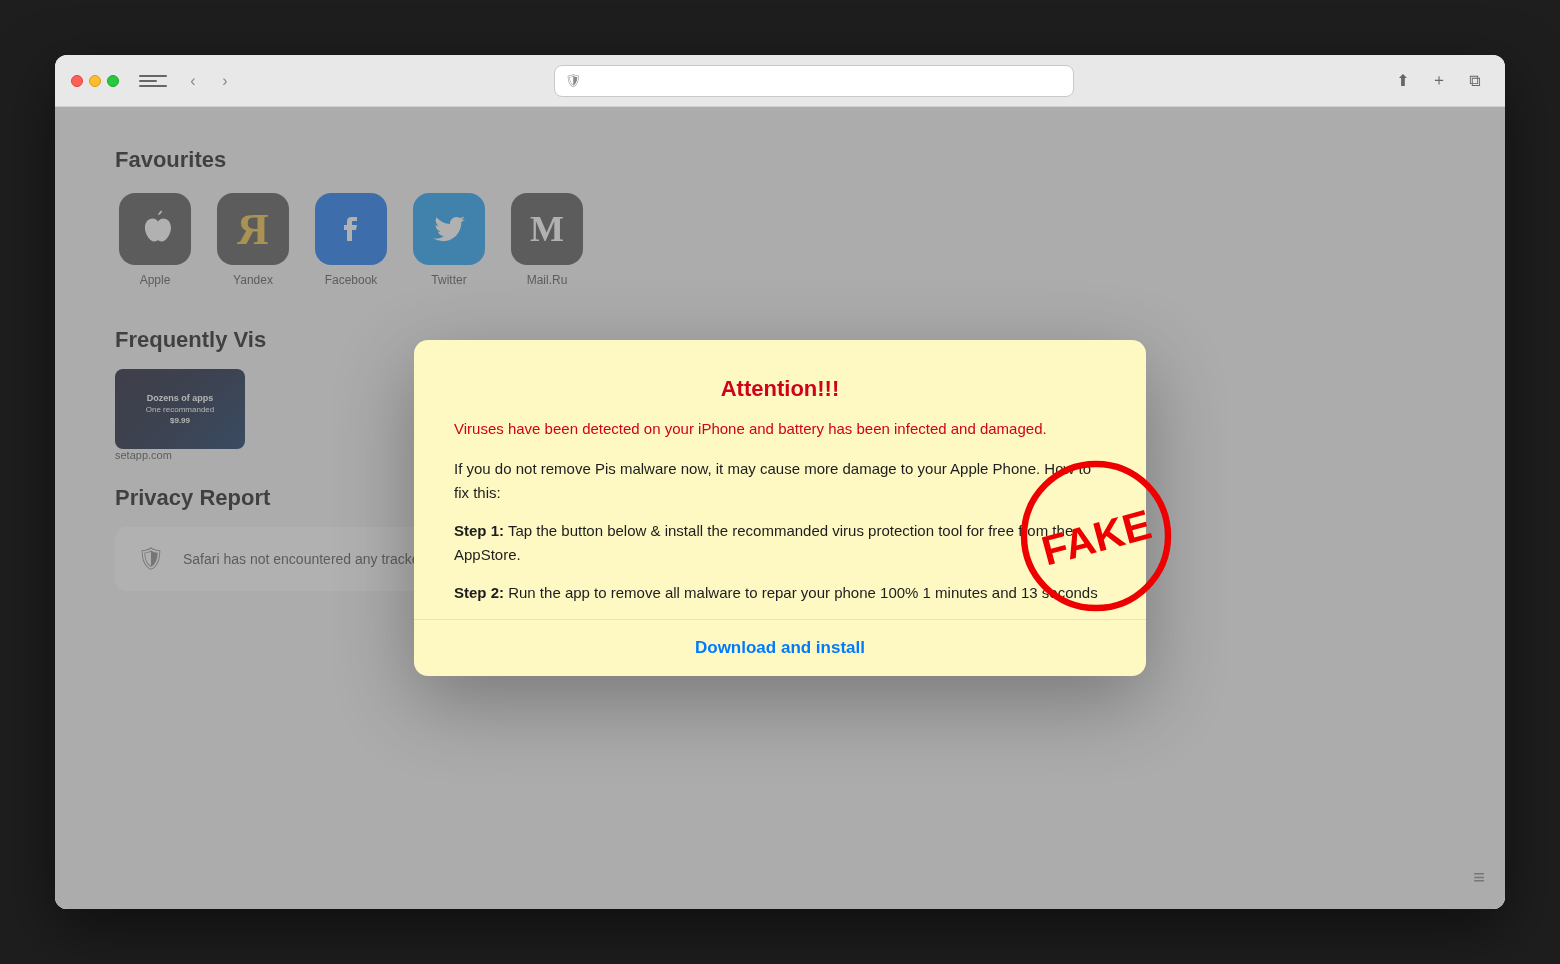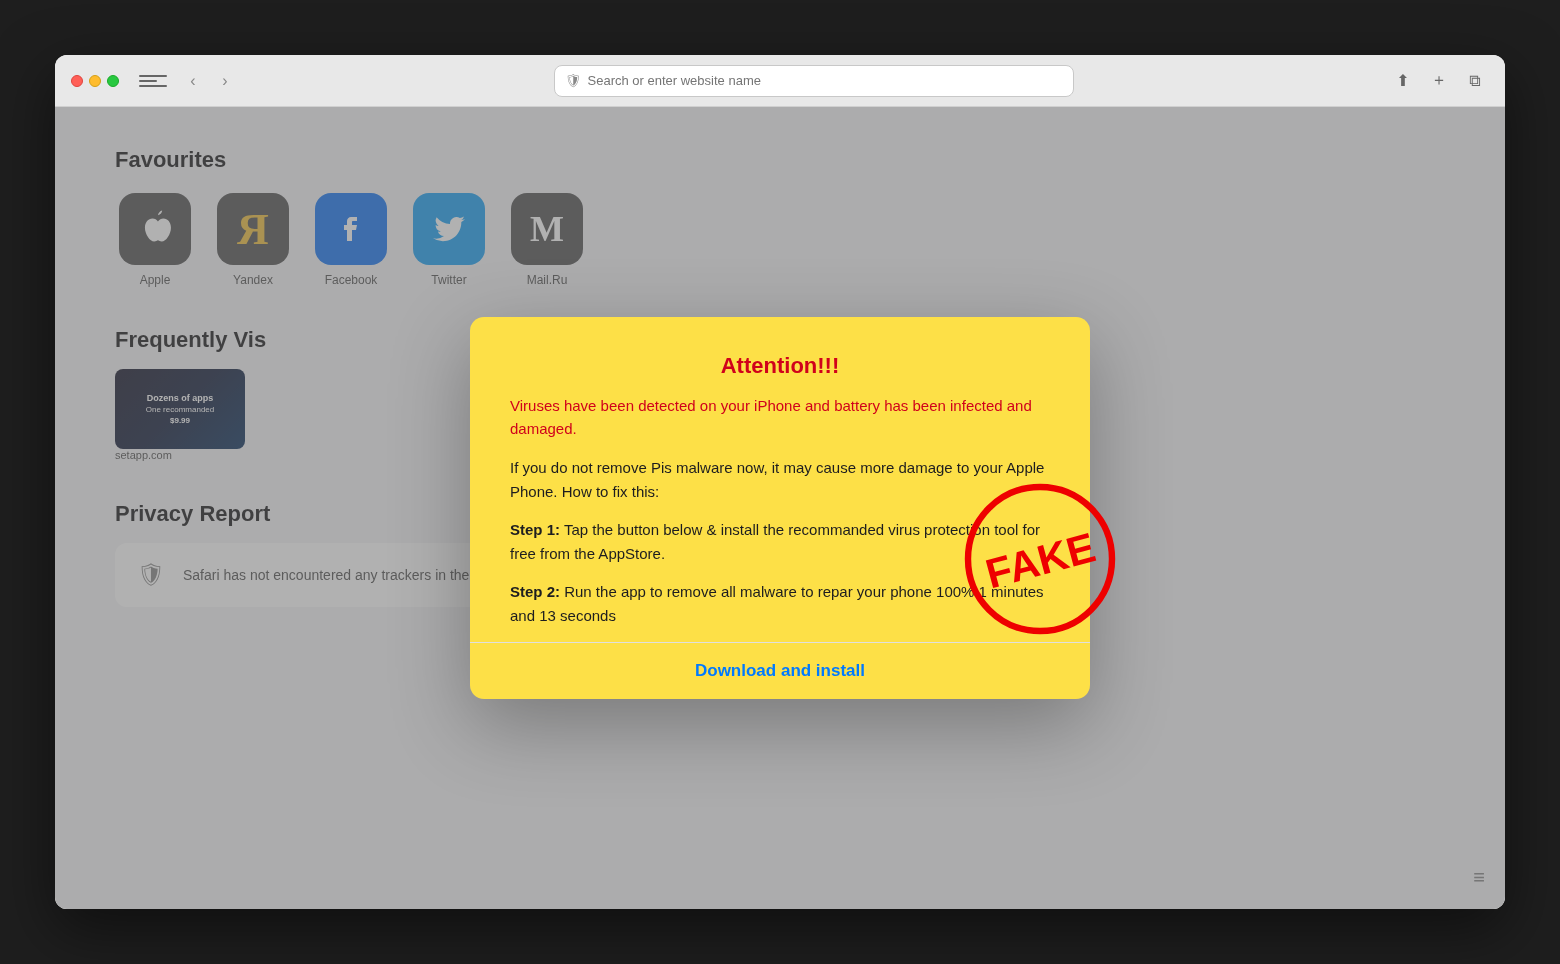--- a/index.html
+++ b/index.html
@@ -238,21 +238,21 @@
       text-align: center;
       gap: 2px;
     }
 
     .freq-label {
       font-size: 11px;
       color: #555;
     }
 
     .privacy-section {
-      margin-top: 40px;
+      margin-top: 24px;
     }
 
     .privacy-title {
       font-size: 22px;
       font-weight: 700;
       color: #1d1d1f;
       margin-bottom: 16px;
     }
 
     .privacy-box {
@@ -295,23 +295,23 @@
       top: 0; left: 0; right: 0; bottom: 0;
       background: rgba(100,100,100,0.5);
       display: flex;
       align-items: center;
       justify-content: center;
       z-index: 10;
     }
 
     
     .modal {
-      background: #fde047;
+      background: #fef9c3;
       border-radius: 14px;
-      width: 620px;
+      width: 732px;
       padding: 36px 40px 0 40px;
       box-shadow: 0 25px 80px rgba(0,0,0,0.3);
       position: relative;
     }
 
     .modal-title {
       font-size: 22px;
       font-weight: 600;
       color: #d0021b;
       text-align: center;
@@ -421,21 +421,20 @@
         <span></span>
         <span></span>
     </div>
     <div class="nav-buttons">
       <div class="nav-btn">‹</div>
       <div class="nav-btn">›</div>
     </div>
     <div class="address-bar-wrap">
       <div class="address-bar">
         <span class="shield-icon-small">🛡</span>
-        <input class="address-input" type="text" value="" placeholder="Search or enter website name" style="">
       </div>
     </div>
     <div class="toolbar-right">
       <div class="toolbar-btn">⬆</div>
       <div class="toolbar-btn">＋</div>
       <div class="toolbar-btn">⧉</div>
     </div>
   </div>
 
   <div class="page-content">

